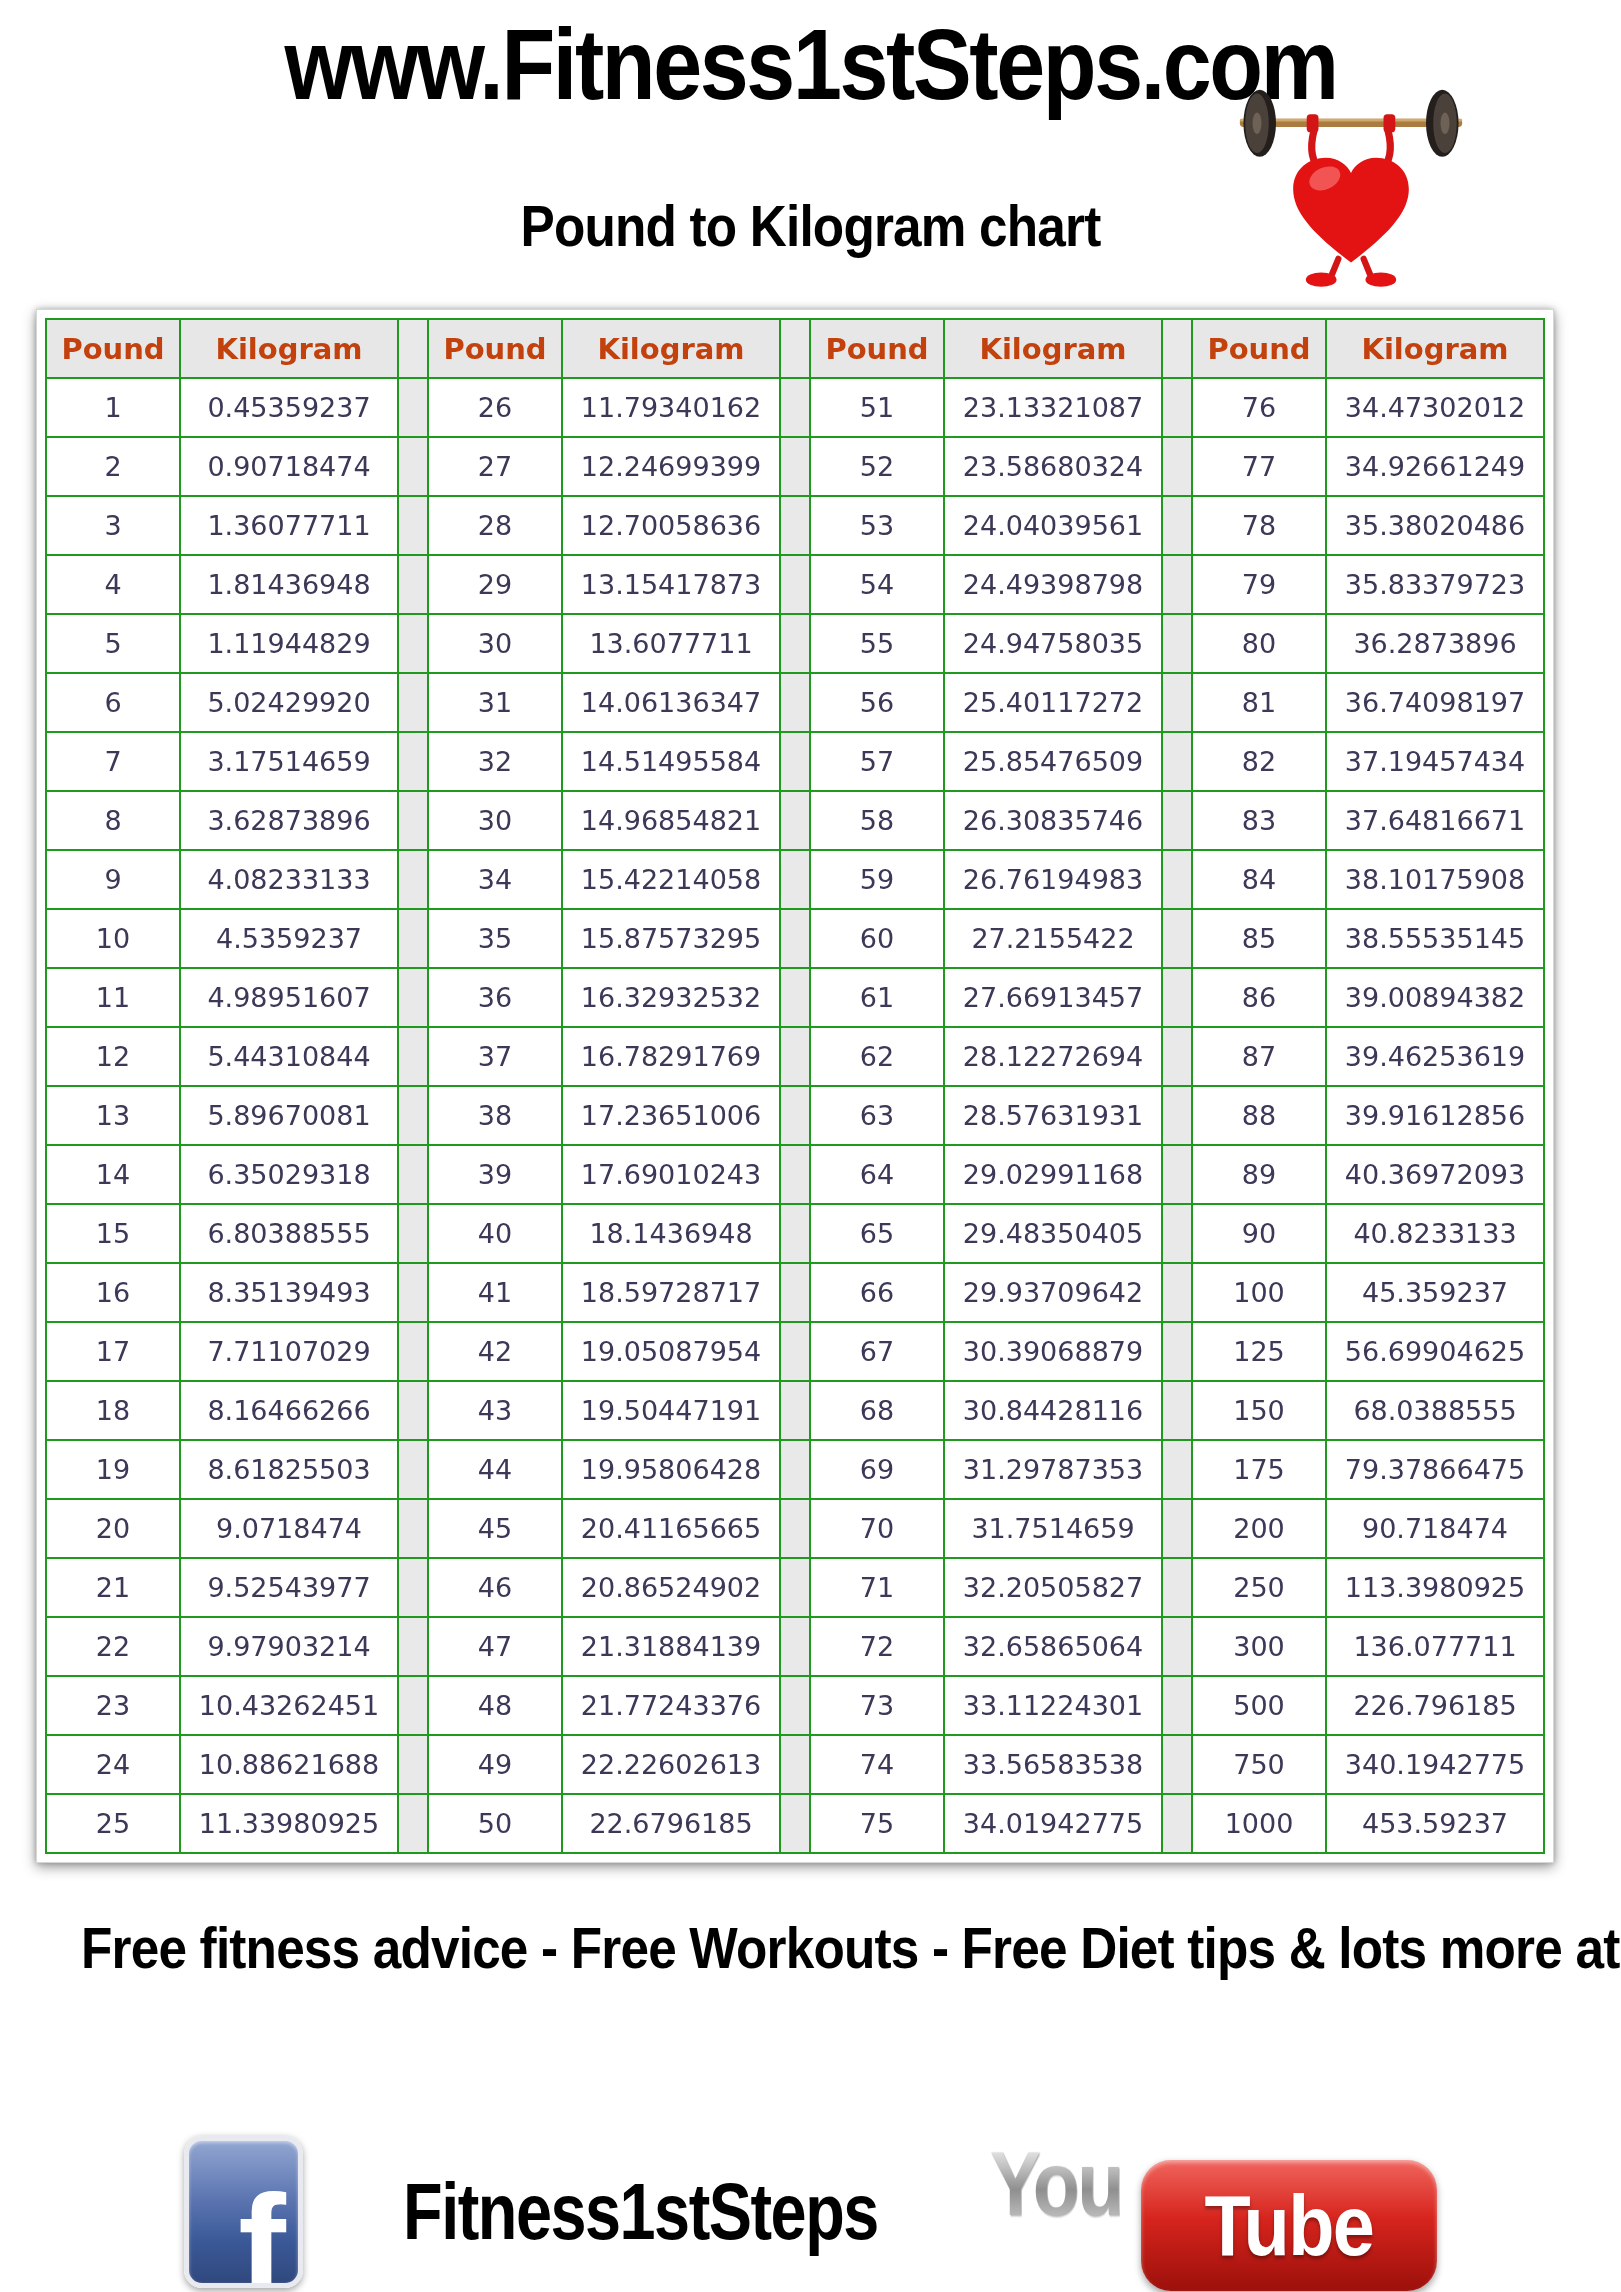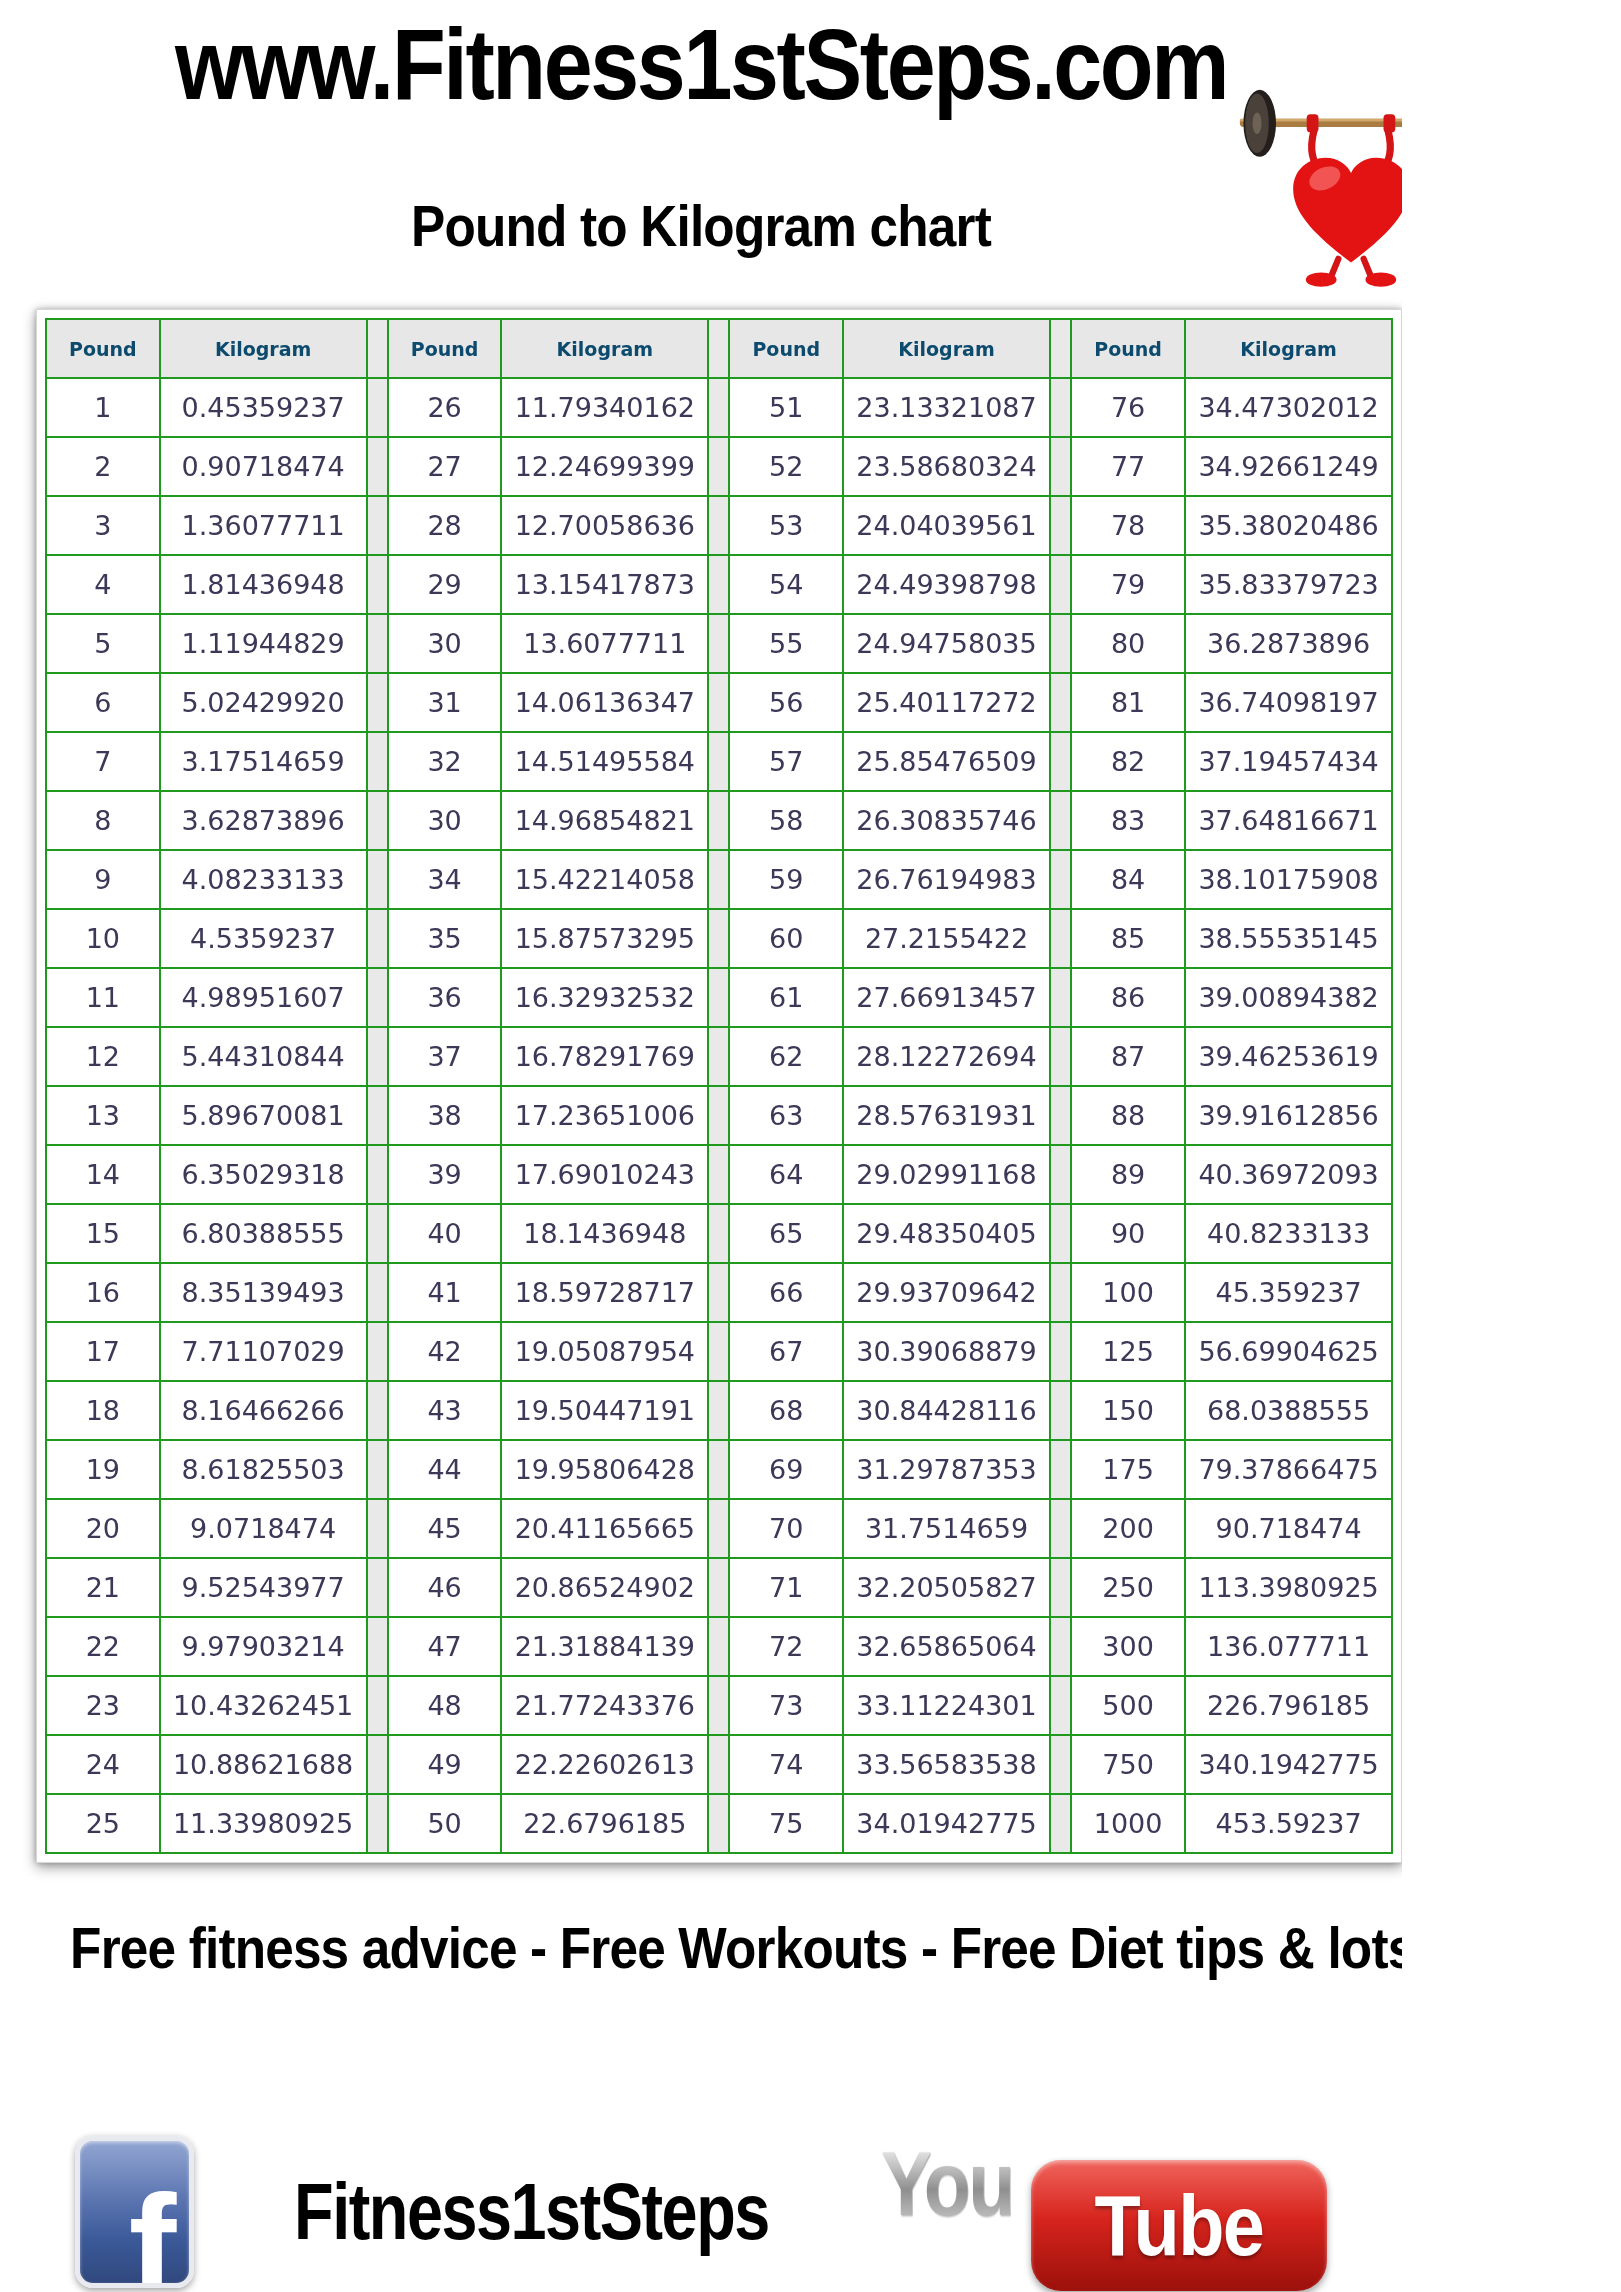--- a/index.html
+++ b/index.html
@@ -1,17 +1,17 @@
 <!DOCTYPE html>
 <html style="font-size:14.3px"><head>
 <meta charset="utf-8">
 <style>
   html,body { margin:0; padding:0; background:#ffffff; }
   .page {
-    position:relative; width:1402px; height:2293px;
+    position:relative; width:1621px; height:2293px;
     background:#ffffff; overflow:hidden;
     font-family:"Liberation Sans", sans-serif;
   }
 
   
   .site-title {
     position:absolute; top:7.2px; left:0; width:100%;
     text-align:center; font-size:100px; font-weight:bold; color:#000;
     letter-spacing:-2.7px; transform:scaleX(.88);
     white-space:nowrap;
@@ -34,21 +34,21 @@
   }
   table.conv {
     border-collapse:collapse; table-layout:fixed;
   }
   .conv th, .conv td {
     border:2.7px solid #1f9a1f;
     height:57px; padding:0; text-align:center; vertical-align:middle;
     font-family:"DejaVu Sans", sans-serif;
   }
   .conv th {
-    background:#e7e7e7; color:#0c4a6e; font-size:19px; font-weight:bold;
+    background:#e7e7e7; color:#c2410c; font-size:29px; font-weight:bold;
   }
   .conv td { background:#ffffff; color:#3c3857; font-size:27px; }
   .conv col.c-lb { width:134px; }
   .conv col.c-kg { width:218px; }
   .conv col.c-sp { width:30px; }
   .conv th.sp, .conv td.sp { background:#e9e9e9; }
 
   
   .tagline {
     position:absolute; top:1915px; left:0; width:100%;

